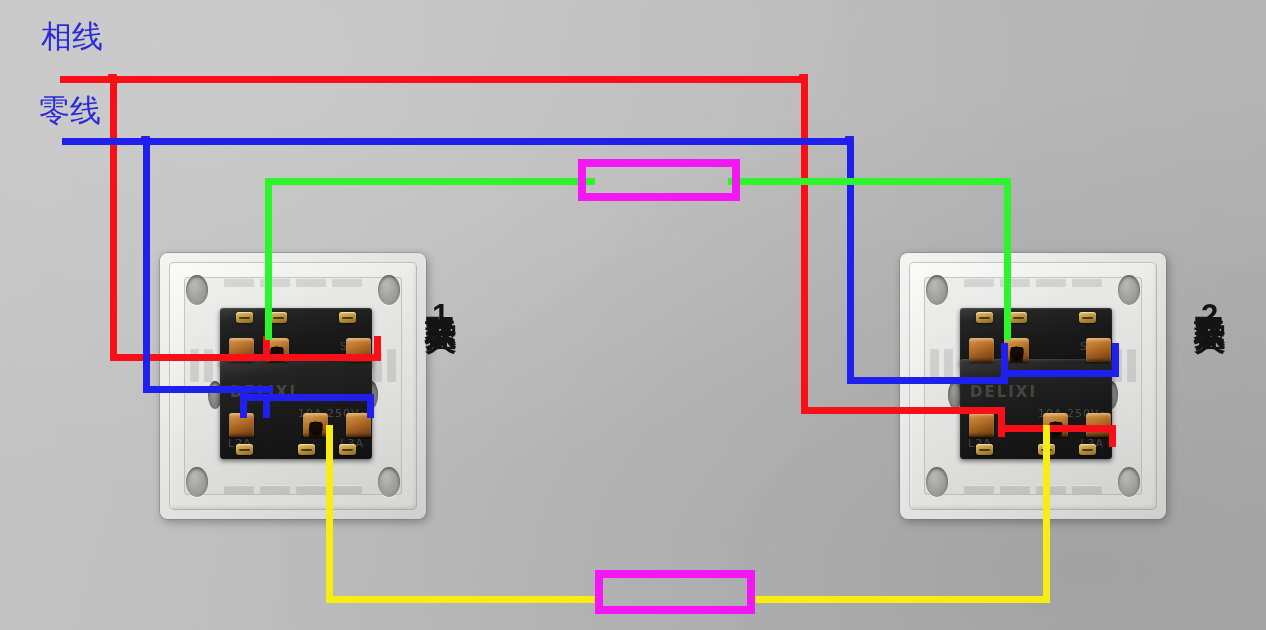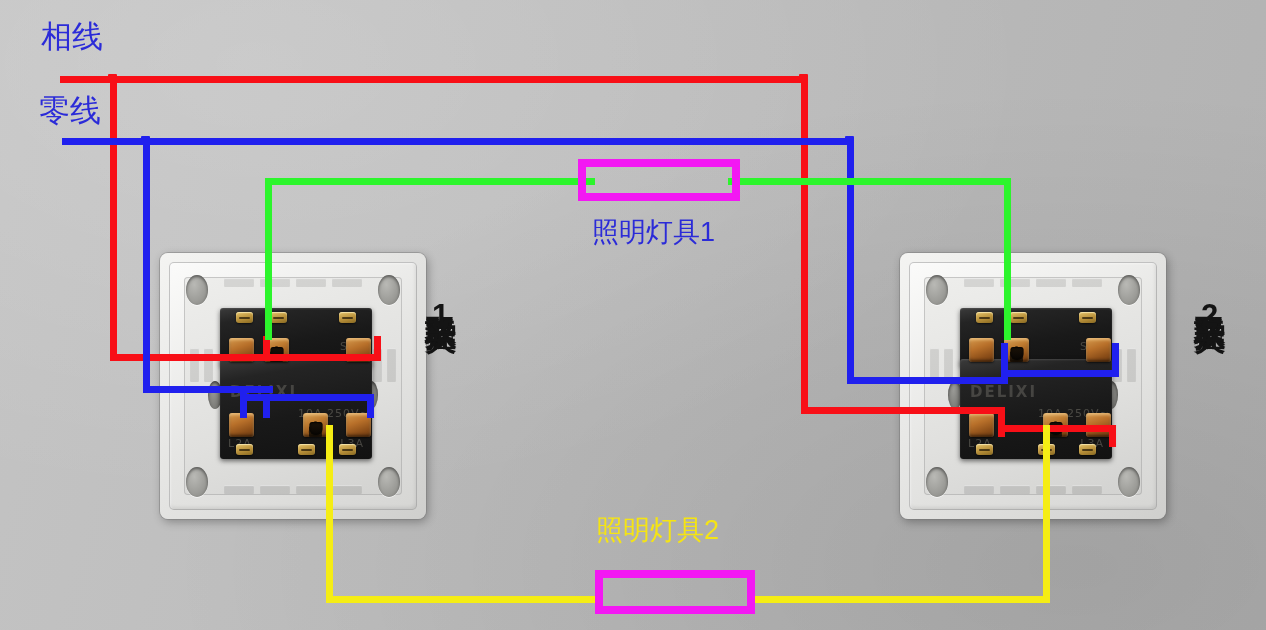--- a/index.html
+++ b/index.html
@@ -311,22 +311,20 @@
   <div class="layer" style="z-index:7;">
     <div class="lamp" style="left:578px;top:159px;width:162px;height:42px;"></div>
     <div class="lamp" style="left:595px;top:570px;width:160px;height:44px;"></div>
   </div>
 
   <div class="layer" id="labels">
     <div class="lbl lbl-blue" style="left:41px;top:16px;font-size:31px;">相线</div>
 
     <div class="lbl lbl-blue" style="left:39px;top:90px;font-size:31px;">零线</div>
 
-    <div class="lbl lbl-blue" style="left:592px;top:214px;font-size:27px;">照明灯具1</div>
-
-    <div class="lbl lbl-yellow" style="left:596px;top:512px;font-size:27px;">照明灯具2</div>
+
 
     <div class="vlabel" style="left:424px;top:292px;font-size:31px;height:262px;">双联双控开关1</div>
 
     <div class="vlabel" style="left:1193px;top:292px;font-size:31px;height:262px;">双联双控开关2</div>
   </div>
 
 </div>
 
 </body></html>

